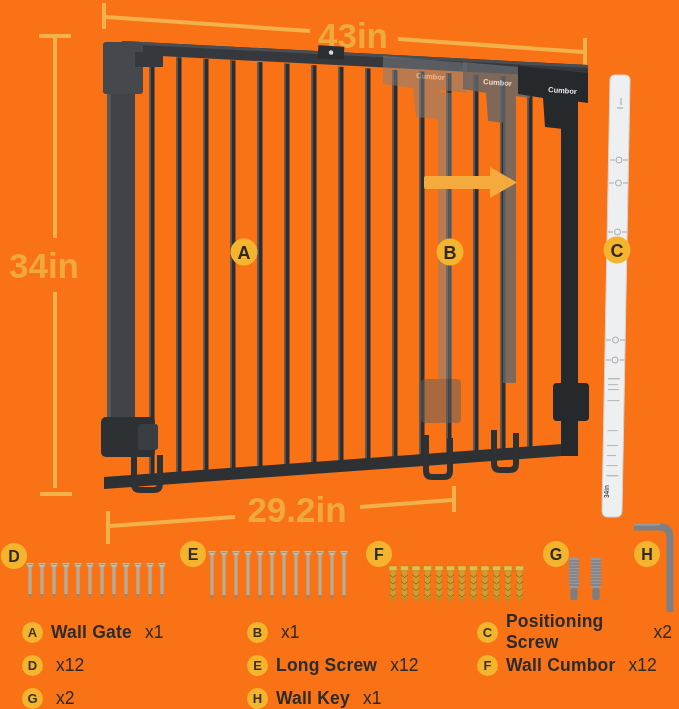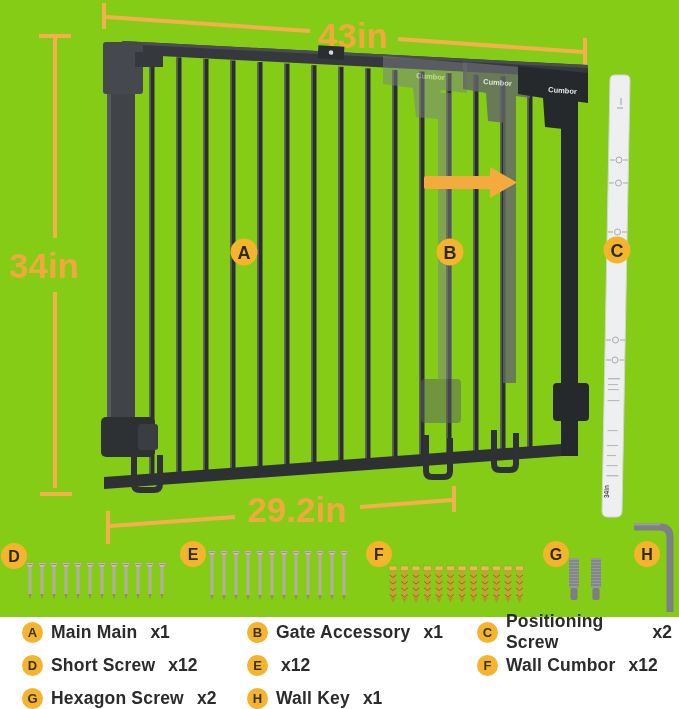--- a/index.html
+++ b/index.html
@@ -1,34 +1,34 @@
 <!DOCTYPE html>
 <html><head>
 <meta charset="utf-8">
 <style>
   * { margin:0; padding:0; box-sizing:border-box; }
   html,body { width:679px; height:709px; background:#ffffff; overflow:hidden;
               font-family:"Liberation Sans", sans-serif; }
-  .stage { position:relative; width:679px; height:617px; background:#84cc16; }
+  .stage { position:relative; width:679px; height:709px; background:#f97316; }
   svg text { font-family:"Liberation Sans", sans-serif; }
 
   .legend {
     position:absolute; left:22px; top:617px; width:650px;
     display:grid; grid-template-columns:225px 230px 1fr;
     row-gap:11px; padding-top:4px;
   }
   .legend-item { display:flex; align-items:center; height:22px; }
   .badge-sm {
     width:21px; height:21px; border-radius:50%; background:#F5B42E;
     color:#3A3220; font-size:13px; font-weight:bold;
     display:flex; align-items:center; justify-content:center;
     flex:0 0 21px;
   }
   .part-name { margin-left:8px; font-size:17.5px; font-weight:600; color:#2B2B2B; letter-spacing:0.2px; }
-  .part-qty  { margin-left:13px; font-size:17.5px; font-weight:700; color:#2B2B2B; }
+  .part-qty  { margin-left:13px; font-size:17.5px; font-weight:400; color:#2B2B2B; }
 </style>
 </head>
 <body>
 
 <div class="stage">
 
 <svg width="679" height="617" viewBox="0 0 679 617">
 
   <g stroke="#F3B14B" stroke-width="4">
     <line x1="104" y1="3" x2="104" y2="29"></line>
@@ -415,50 +415,48 @@
   <g>
     <circle cx="647" cy="554" r="13" fill="#F5B42E"></circle>
     <text x="647" y="560" text-anchor="middle" font-size="16" font-weight="bold" fill="#2F2A1C">H</text>
   </g>
 </svg>
 
 
 <div class="legend">
   <div class="legend-item">
     <span class="badge-sm">A</span>
-    <span class="part-name">Main Main</span>
+    <span class="part-name">Wall Gate</span>
     <span class="part-qty">x1</span>
   </div>
   <div class="legend-item">
     <span class="badge-sm">B</span>
-    <span class="part-name">Gate Accessory</span>
     <span class="part-qty">x1</span>
   </div>
   <div class="legend-item">
     <span class="badge-sm">C</span>
     <span class="part-name">Positioning Screw</span>
     <span class="part-qty">x2</span>
   </div>
   <div class="legend-item">
     <span class="badge-sm">D</span>
-    <span class="part-name">Short Screw</span>
     <span class="part-qty">x12</span>
   </div>
   <div class="legend-item">
     <span class="badge-sm">E</span>
+    <span class="part-name">Long Screw</span>
     <span class="part-qty">x12</span>
   </div>
   <div class="legend-item">
     <span class="badge-sm">F</span>
     <span class="part-name">Wall Cumbor</span>
     <span class="part-qty">x12</span>
   </div>
   <div class="legend-item">
     <span class="badge-sm">G</span>
-    <span class="part-name">Hexagon Screw</span>
     <span class="part-qty">x2</span>
   </div>
   <div class="legend-item">
     <span class="badge-sm">H</span>
     <span class="part-name">Wall Key</span>
     <span class="part-qty">x1</span>
   </div>
 </div>
 
 </div>

